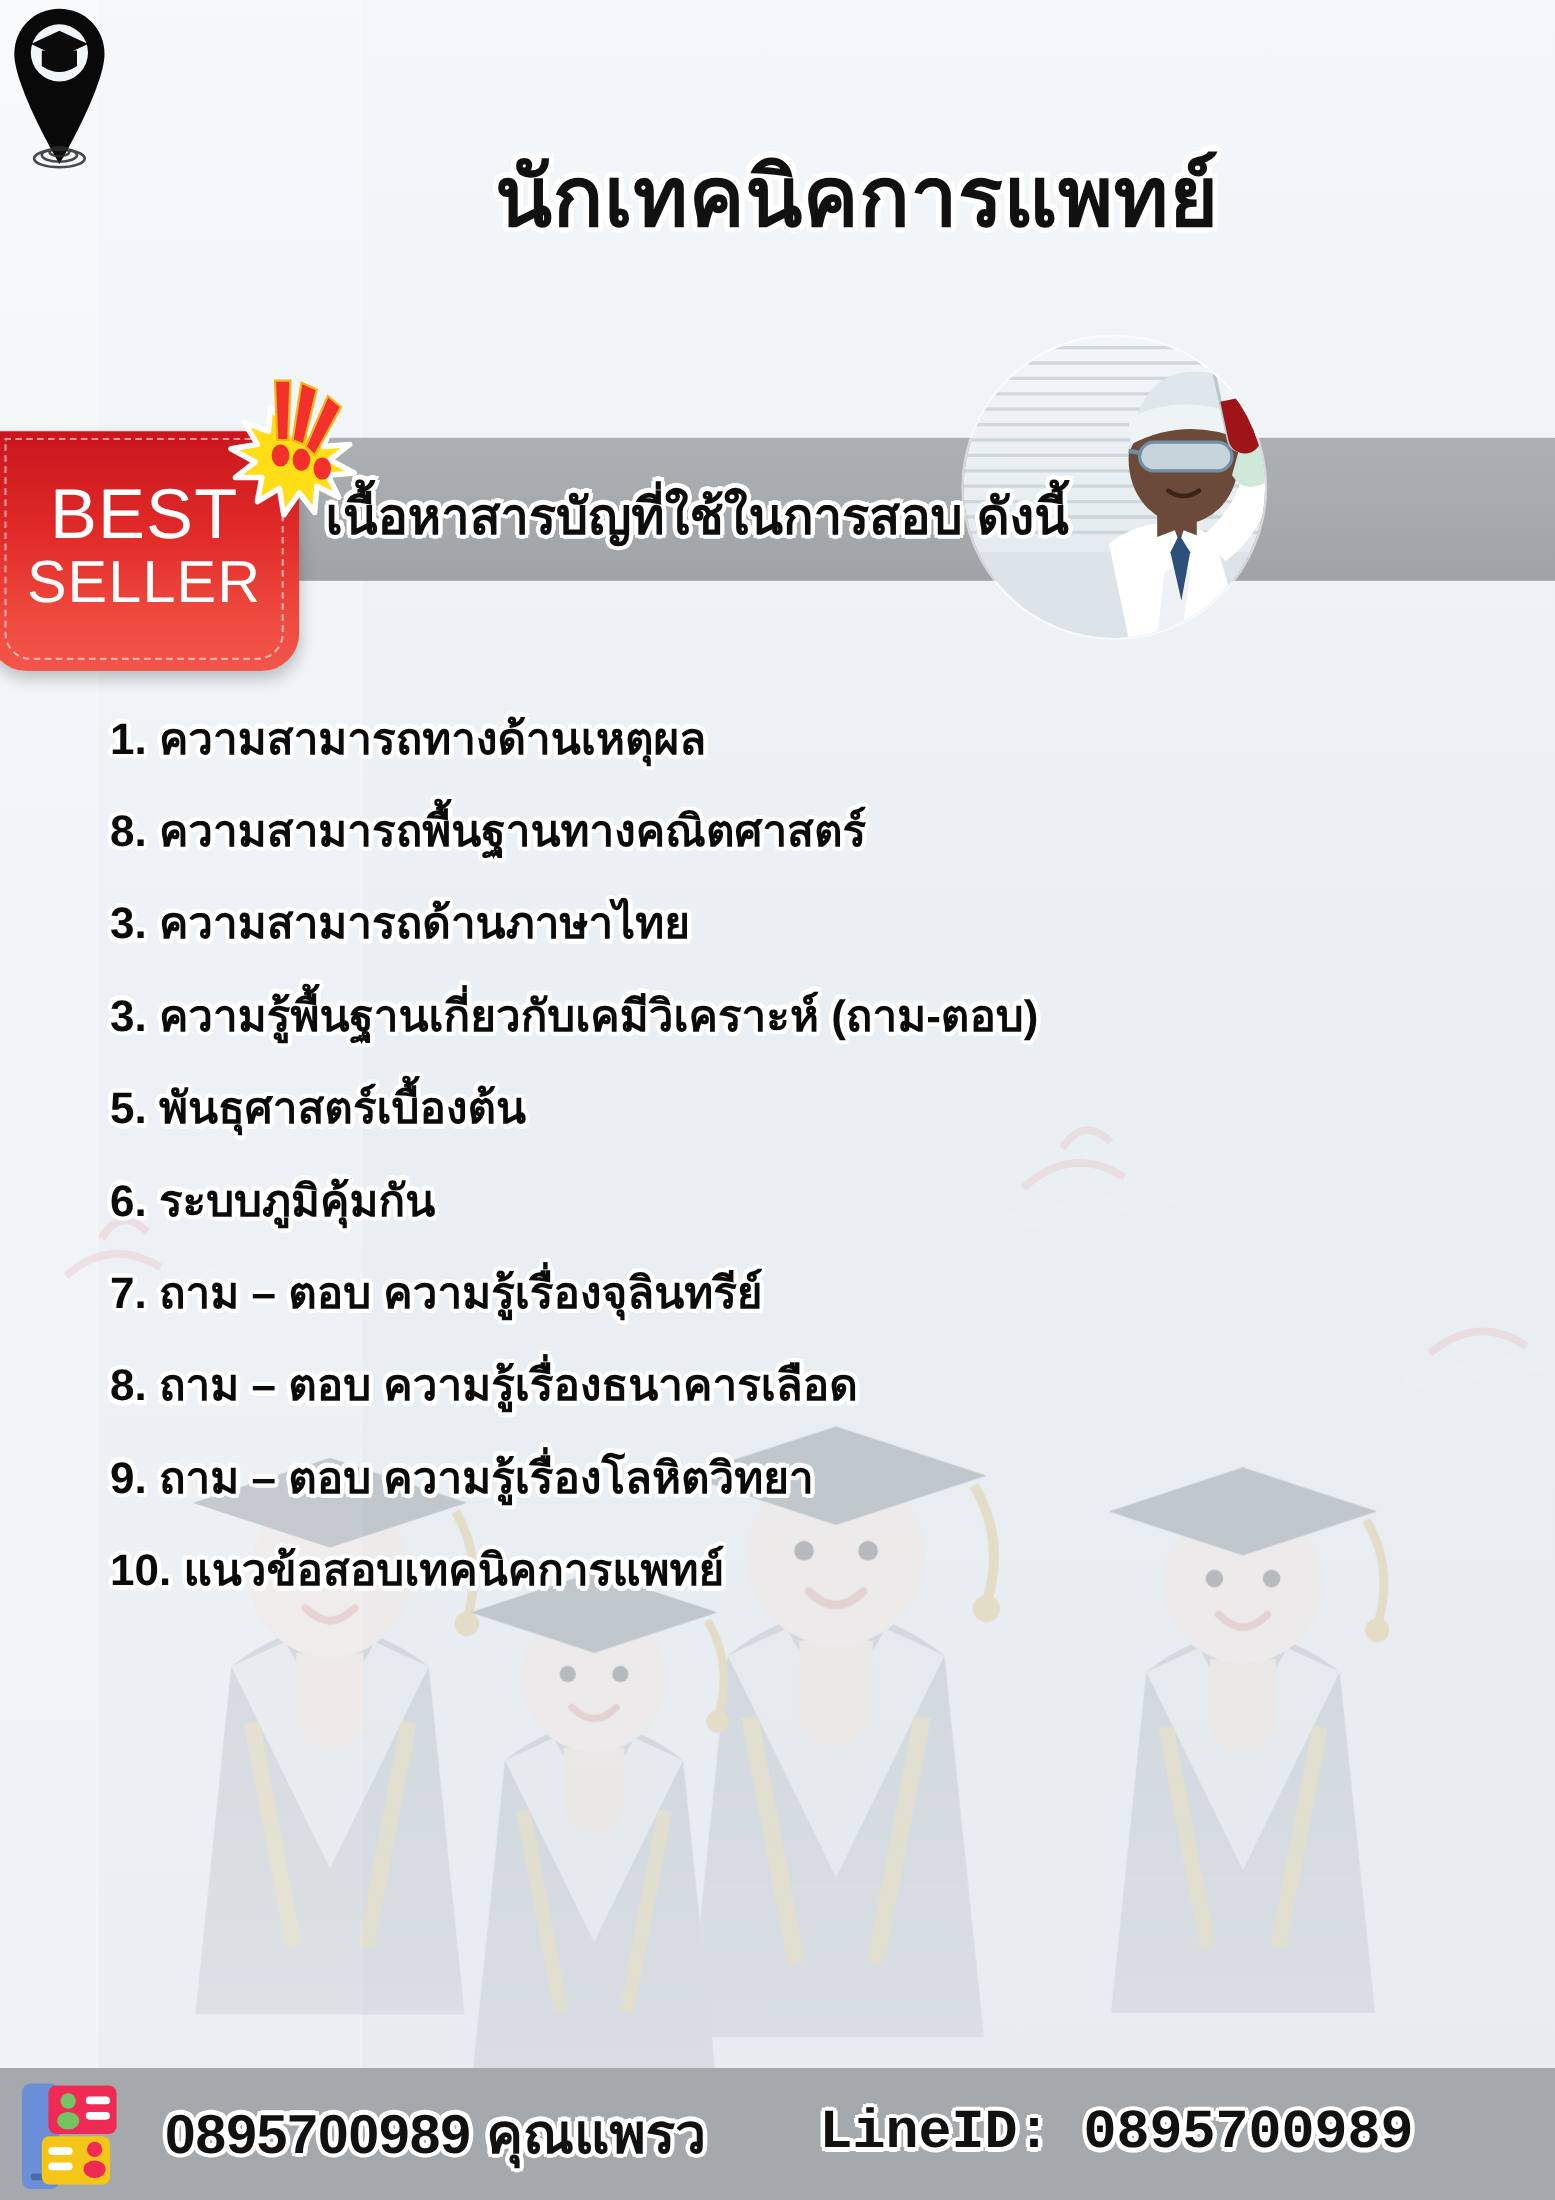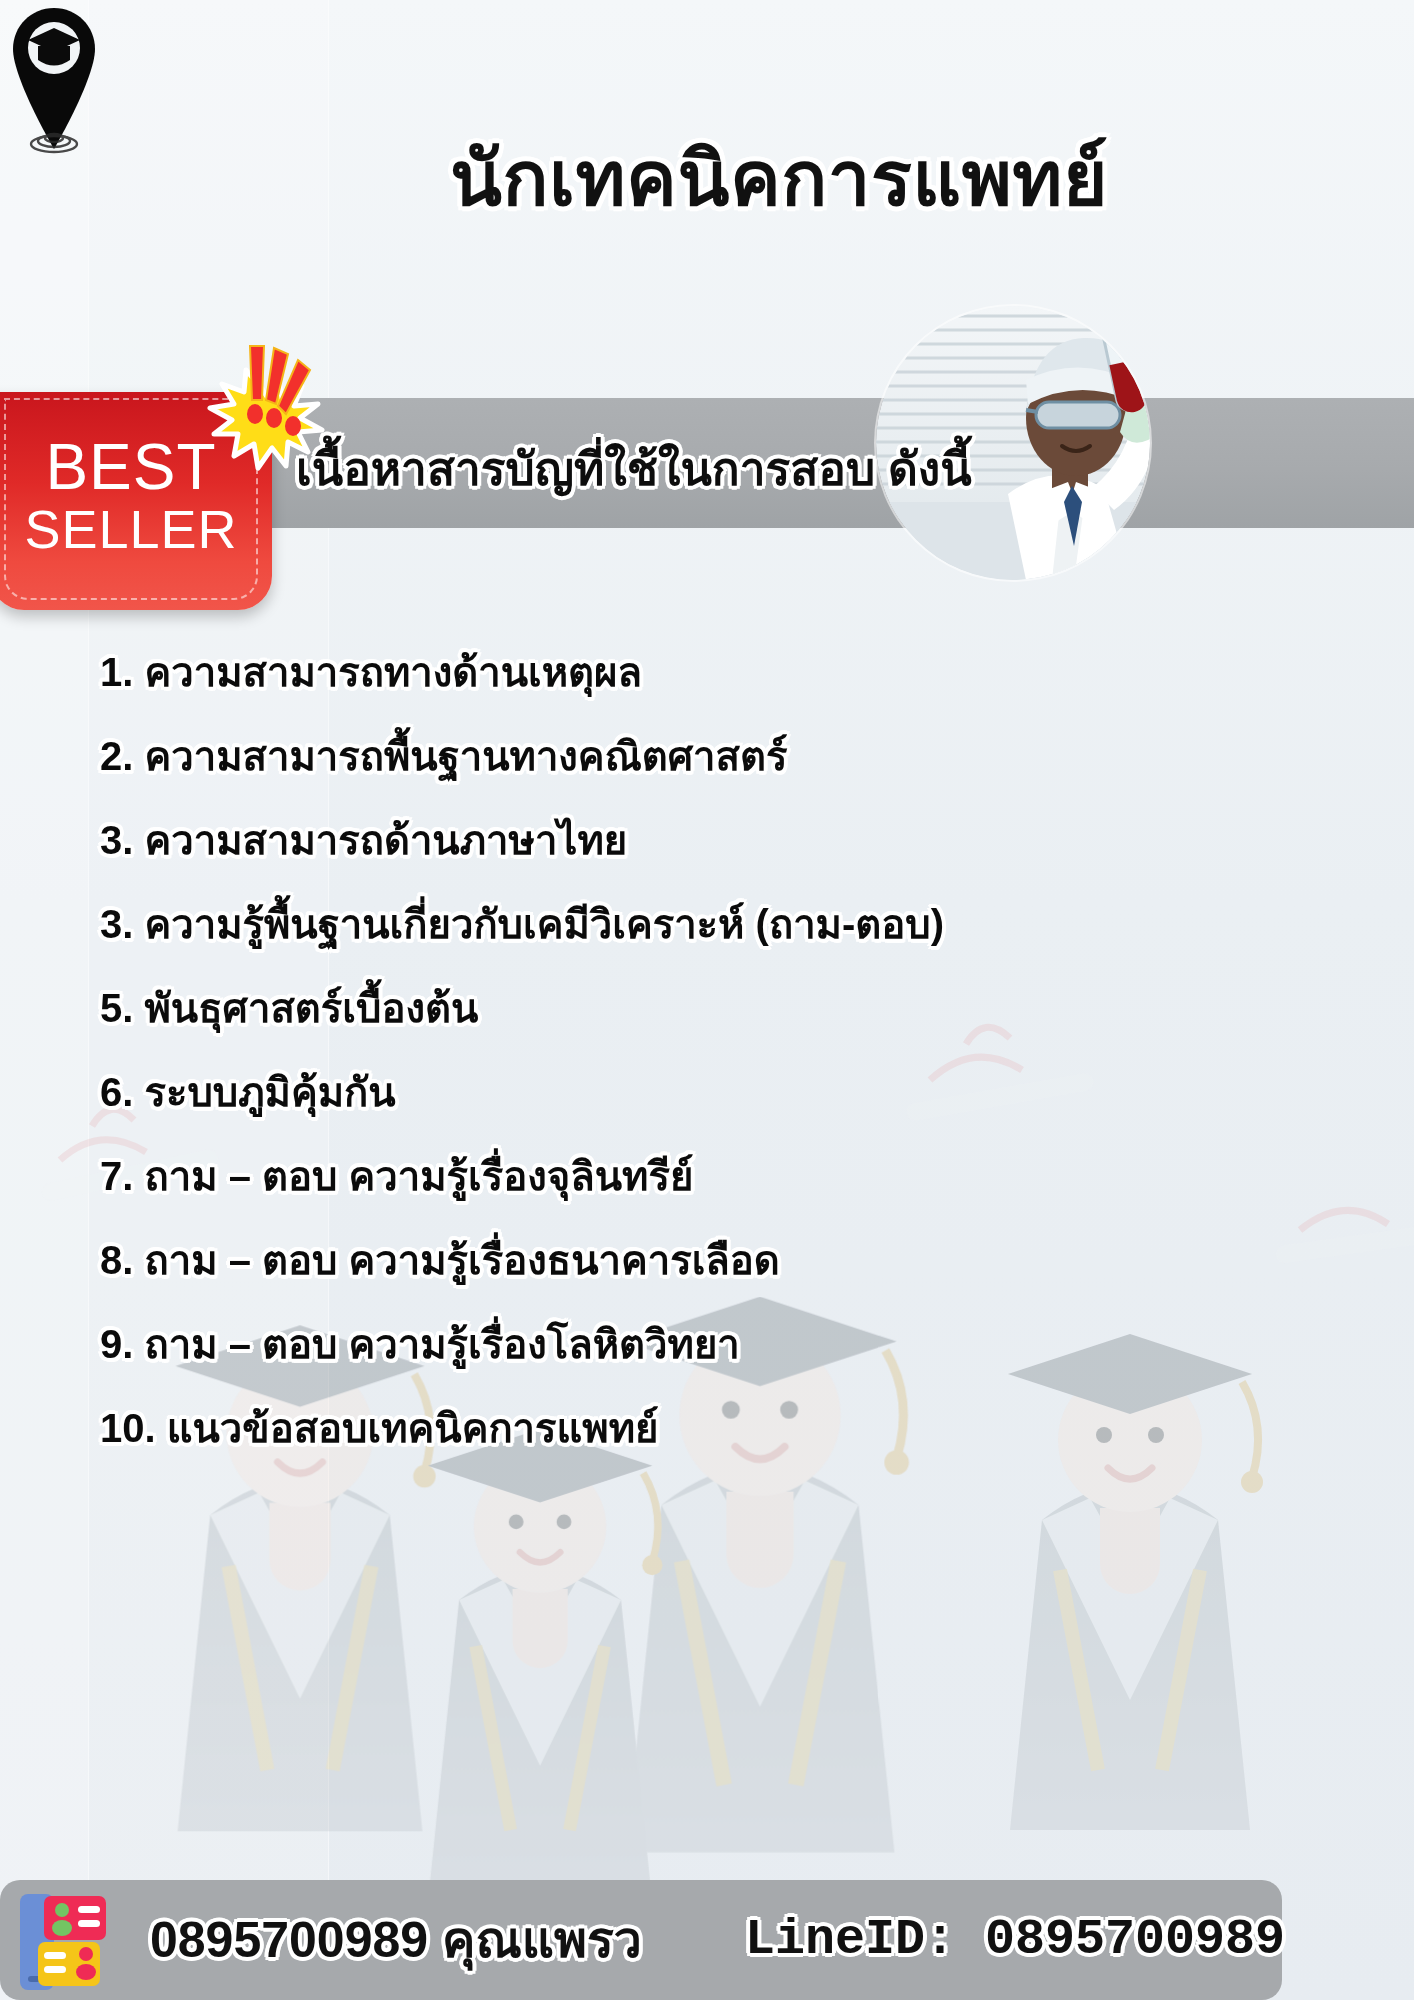--- a/index.html
+++ b/index.html
@@ -92,23 +92,22 @@
     position:relative;height:84px;line-height:84px;
     font-size:40px;font-weight:bold;color:#0b0b0b;white-space:nowrap;
     text-shadow:
       -3px -3px 0 #fff, 3px -3px 0 #fff, -3px 3px 0 #fff, 3px 3px 0 #fff,
       0 -4px 0 #fff, 0 4px 0 #fff, -4px 0 0 #fff, 4px 0 0 #fff,
       -2px -4px 0 #fff, 2px 4px 0 #fff;
   }
 
   
   #footer{
-    position:absolute;left:0;bottom:0;width:1282px;height:120px;
+    position:absolute;left:0;bottom:0;width:1414px;height:120px;
     background:#a6a9ac;
-    border-radius:20px;
   }
   #footer-icon{position:absolute;left:18px;top:12px;width:108px;height:100px;}
   #footer-text{
     position:absolute;left:150px;top:20px;height:80px;line-height:80px;
     font-size:50px;font-weight:bold;color:#111;white-space:nowrap;
     text-shadow:
       -3px -3px 0 #fff, 3px -3px 0 #fff, -3px 3px 0 #fff, 3px 3px 0 #fff,
       0 -4px 0 #fff, 0 4px 0 #fff, -4px 0 0 #fff, 4px 0 0 #fff;
   }
   #footer-line{
@@ -269,21 +268,21 @@
     </g>
     <g fill="#f2302c">
       <ellipse cx="49" cy="74" rx="8" ry="10"></ellipse>
       <ellipse cx="68" cy="78" rx="8" ry="10"></ellipse>
       <ellipse cx="87" cy="86" rx="8" ry="10"></ellipse>
     </g>
   </svg>
 
   <div id="list">
     <div class="li">1. ความสามารถทางด้านเหตุผล</div>
-    <div class="li">2. ความสามารถพื้นฐานทางคณิตศาสตร์</div>
+    <div class="li">8. ความสามารถพื้นฐานทางคณิตศาสตร์</div>
     <div class="li">3. ความสามารถด้านภาษาไทย</div>
     <div class="li">3. ความรู้พื้นฐานเกี่ยวกับเคมีวิเคราะห์ (ถาม-ตอบ)</div>
     <div class="li">5. พันธุศาสตร์เบื้องต้น</div>
     <div class="li">6. ระบบภูมิคุ้มกัน</div>
     <div class="li">7. ถาม – ตอบ ความรู้เรื่องจุลินทรีย์</div>
     <div class="li">8. ถาม – ตอบ ความรู้เรื่องธนาคารเลือด</div>
     <div class="li">9. ถาม – ตอบ ความรู้เรื่องโลหิตวิทยา</div>
     <div class="li">10. แนวข้อสอบเทคนิคการแพทย์</div>
   </div>
 

